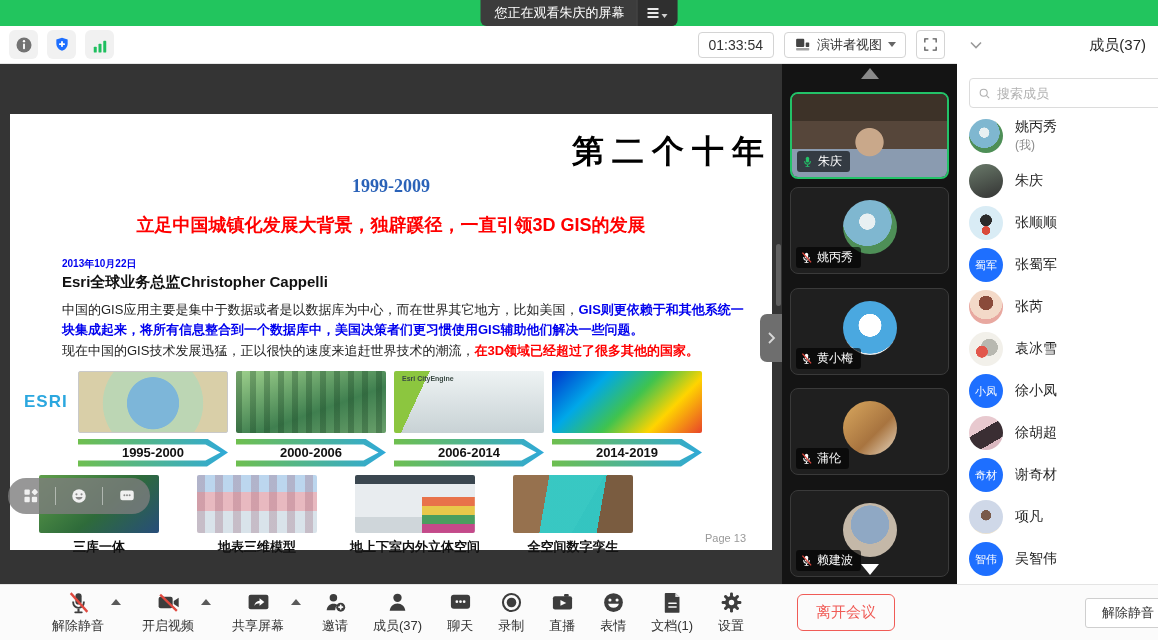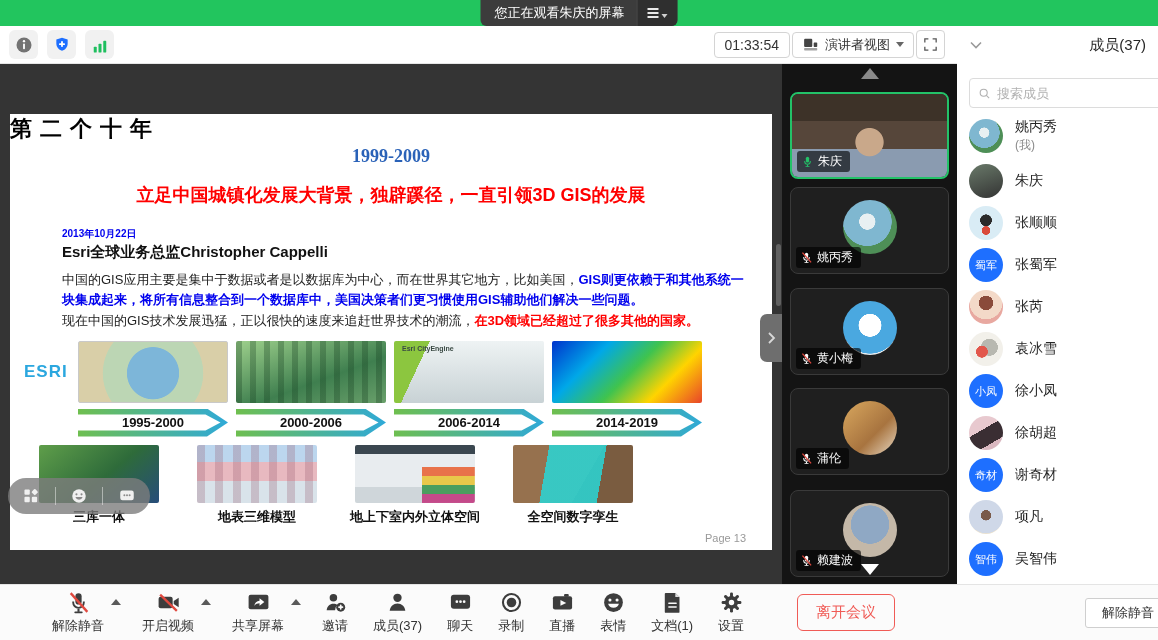--- a/index.html
+++ b/index.html
@@ -15,37 +15,37 @@
     background:#2f2f2f; border-left:1px solid #4d4d4d; cursor:pointer; }
   .hamb { display:flex; flex-direction:column; gap:2.5px; }
   .hamb i { display:block; width:11px; height:1.6px; background:#e8e8e8; }
   .caret-dn-w { width:0; height:0; border-left:3.5px solid transparent; border-right:3.5px solid transparent; border-top:4px solid #cfcfcf; margin-top:5px; }
 
   
   .toolbar { position:absolute; top:26px; left:0; width:957px; height:38px; background:#fff;
     border-bottom:1px solid #e6e6e6; display:flex; align-items:center; z-index:20; }
   .chip { width:29px; height:29px; border-radius:6px; background:#f1f1f1; display:flex;
     align-items:center; justify-content:center; margin-left:9px; cursor:pointer; }
-  .tb-right { margin-left:auto; display:flex; align-items:center; gap:2px; padding-right:12px; }
+  .tb-right { margin-left:auto; display:flex; align-items:center; gap:10px; padding-right:12px; }
   .timer { border:1px solid #d4d4d4; border-radius:4px; padding:4px 10px; font-size:14px; color:#333; }
   .view-btn { border:1px solid #d4d4d4; border-radius:4px; padding:3px 9px; display:flex;
     align-items:center; gap:6px; font-size:13px; color:#333; cursor:pointer; }
   .caret-dn { width:0; height:0; border-left:4.5px solid transparent; border-right:4.5px solid transparent; border-top:5px solid #666; }
   .fs-btn { border:1px solid #d4d4d4; border-radius:4px; width:29px; height:29px; display:flex;
     align-items:center; justify-content:center; cursor:pointer; }
 
   
   .sb-head { position:absolute; top:26px; left:957px; width:201px; height:38px; background:#fff;
     display:flex; align-items:center; padding:0 12px; z-index:20; }
   .sb-title { margin-left:auto; font-size:15px; color:#262626; }
 
   
   .stage { position:absolute; top:64px; left:0; width:782px; height:520px; background:#343434; }
   .slide { position:absolute; left:10px; top:50px; width:762px; height:436px; background:#fff; color:#111; }
-  .s-title { text-align:left; font-size:22px; font-weight:bold; letter-spacing:8px; color:#000; }
+  .s-title { text-align:right; margin-top:16px; font-size:32px; font-weight:bold; letter-spacing:8px; color:#000; }
   .s-sub { text-align:center; margin-top:2px; font-family:"Liberation Serif", serif; font-size:18px; font-weight:bold; color:#2a62b8; }
   .s-headline { text-align:center; margin-top:16px; font-size:18px; font-weight:bold; color:#f00; }
   .s-date { margin:20px 0 0 52px; font-size:10px; font-weight:bold; color:#00e; }
   .s-speaker { margin:2px 0 0 52px; font-size:15px; font-weight:bold; color:#111; }
   .s-para { margin:8px 22px 0 52px; font-size:13px; line-height:1.5; color:#222; }
   .s-para2 { margin-top:2px; }
   .bluetxt { color:#00e; font-weight:bold; }
   .redtxt { color:#f00; font-weight:bold; }
   .tl-row { display:flex; align-items:center; margin-top:10px; padding-left:14px; }
   .tl-label { width:54px; font-size:17px; font-weight:bold; color:#2ba7df; letter-spacing:1px; }

